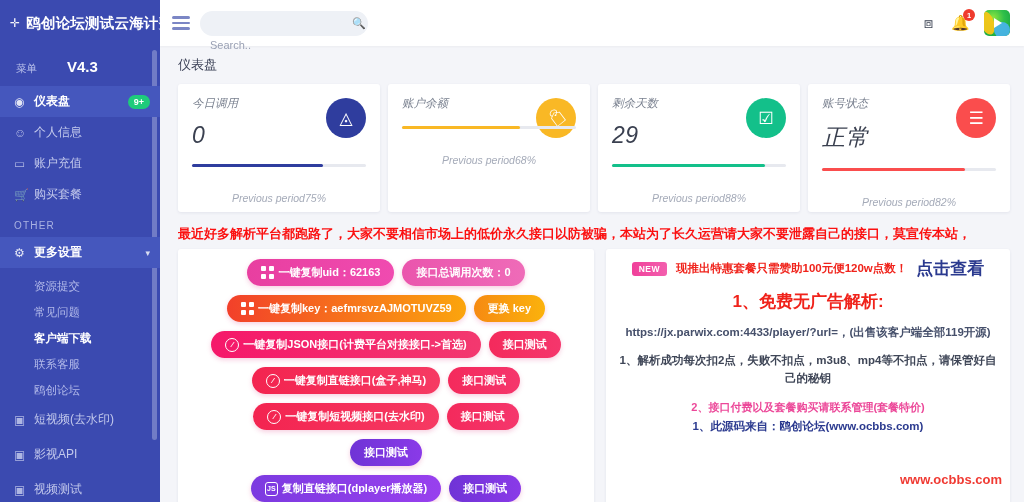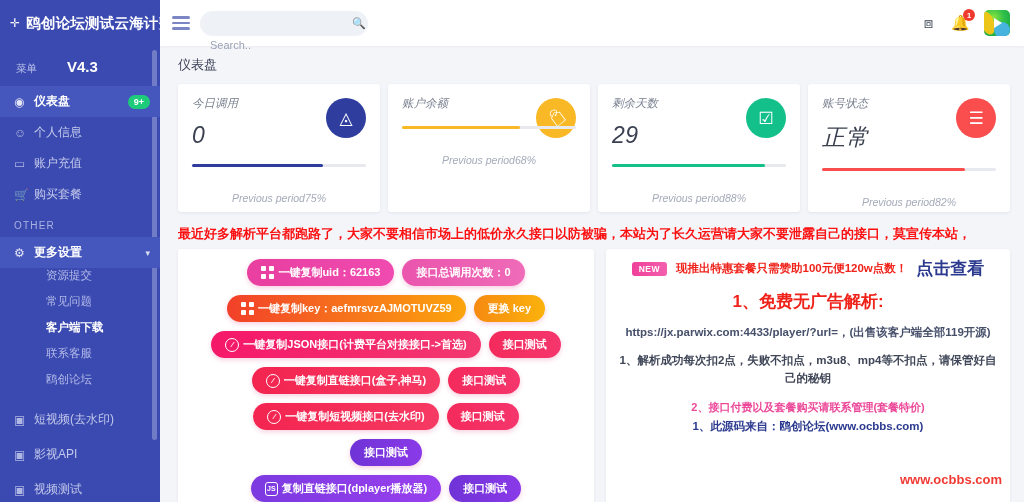--- a/index.html
+++ b/index.html
@@ -51,22 +51,22 @@
   .sb-item .badge {
     background: #1ecb7b; color: #fff; font-size: 9px; font-weight: bold;
     border-radius: 9px; padding: 1px 6px; line-height: 12px;
   }
   .sb-item .caret { font-size: 9px; opacity: .8; }
   .sb-section {
     color: #aab2e2; font-size: 10px; letter-spacing: 1.2px;
     padding: 10px 0 6px 14px;
   }
   .sb-sub {
-    display: flex; align-items: flex-start; height: 26px;
-    padding-left: 46px; color: #b3baea; font-size: 11.5px; cursor: pointer;
+    display: flex; align-items: flex-end; height: 26px;
+    padding-left: 34px; color: #b3baea; font-size: 11.5px; cursor: pointer;
   }
   .sb-sub.cur { color: #ffffff; font-weight: bold; }
 
   
   .main { flex: 1; height: 502px; display: flex; flex-direction: column; overflow: hidden; }
   .topbar {
     height: 46px; background: #ffffff; display: flex; align-items: center;
     padding: 0 14px 0 12px; gap: 10px;
     box-shadow: 0 1px 2px rgba(0,0,0,.04);
   }

